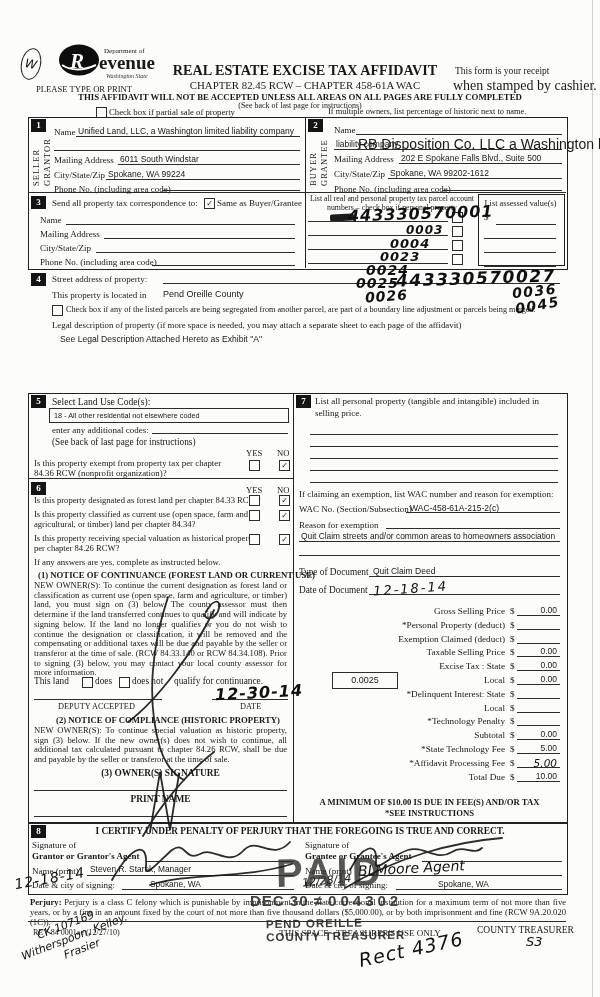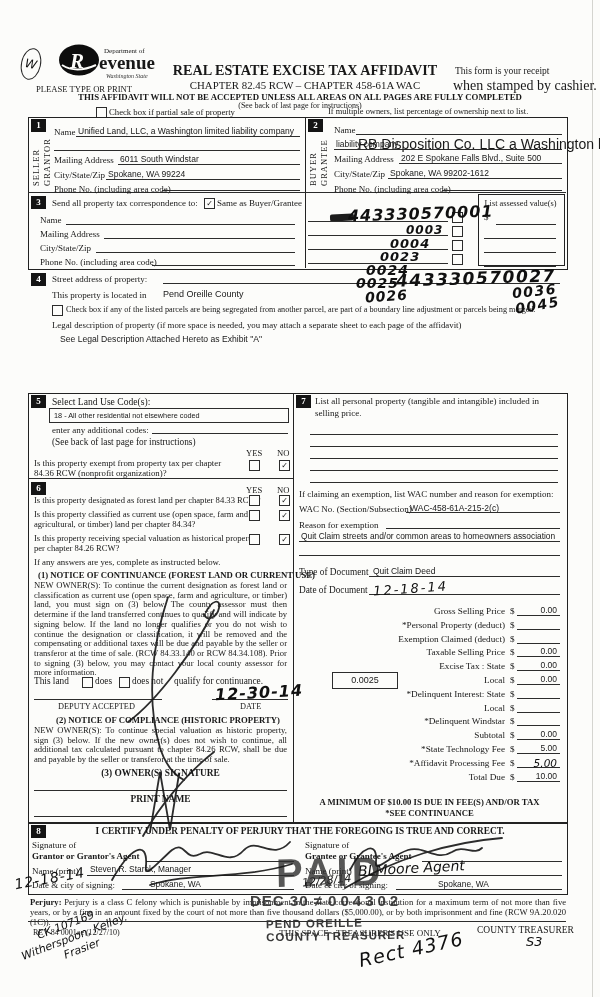--- a/index.html
+++ b/index.html
@@ -46,21 +46,21 @@
   <div class="lbl" style="left:36px;top:84px;font-size:8.6px;">PLEASE TYPE OR PRINT</div>
 
   <div class="a c b" style="left:150px;top:62px;width:310px;font-size:14.2px;">REAL ESTATE EXCISE TAX AFFIDAVIT</div>
   <div class="a c" style="left:150px;top:79px;width:310px;font-size:10.8px;">CHAPTER 82.45 RCW – CHAPTER 458-61A WAC</div>
   <div class="lbl" style="left:455px;top:66px;font-size:9.5px;">This form is your receipt</div>
   <div class="lbl" style="left:453px;top:78px;font-size:14px;">when stamped by cashier.</div>
   <div class="a c b" style="left:0;top:92px;width:600px;font-size:8.8px;">THIS AFFIDAVIT WILL NOT BE ACCEPTED UNLESS ALL AREAS ON ALL PAGES ARE FULLY COMPLETED</div>
   <div class="a c" style="left:0;top:101px;width:600px;font-size:8px;">(See back of last page for instructions)</div>
   <span class="cb" style="left:96px;top:107px;"></span>
   <div class="lbl" style="left:109px;top:107px;font-size:8.7px;">Check box if partial sale of property</div>
-  <div class="lbl" style="left:328px;top:107px;font-size:8.4px;">If multiple owners, list percentage of ownership next to list.</div>
+  <div class="lbl" style="left:328px;top:107px;font-size:8.4px;">If multiple owners, list percentage of historic next to name.</div>
 
   <div class="box" style="left:28px;top:117px;width:538px;height:151px;"></div>
   <div class="lnv" style="left:305px;top:117px;height:151px;"></div>
   <div class="ln" style="left:28px;top:192px;width:538px;border-bottom-width:1.5px;"></div>
 
   <div class="num" style="left:31px;top:119px;">1</div>
   <div class="vlab" style="left:31px;top:134px;height:52px;">SELLER
 GRANTOR</div>
   <div class="lbl" style="left:54px;top:127px;">Name</div>
   <div class="lbl s" style="left:78px;top:126px;font-size:8.5px;">Unified Land, LLC, a Washington limited liability company</div>
@@ -98,20 +98,24 @@
   <div class="lbl" style="left:217px;top:198px;">Same as Buyer/Grantee</div>
   <div class="lbl" style="left:40px;top:215px;">Name</div>
   <div class="ln" style="left:66px;top:224px;width:229px;"></div>
   <div class="lbl" style="left:40px;top:229px;">Mailing Address</div>
   <div class="ln" style="left:104px;top:238px;width:191px;"></div>
   <div class="lbl" style="left:40px;top:243px;">City/State/Zip</div>
   <div class="ln" style="left:96px;top:252px;width:199px;"></div>
   <div class="lbl" style="left:40px;top:257px;">Phone No. (including area code)</div>
   <div class="ln" style="left:152px;top:265px;width:143px;"></div>
 
+  <div class="a c" style="left:308px;top:195px;width:168px;font-size:7.8px;line-height:8.8px;">
+    <span>List all real and personal property tax parcel account</span><br>
+    <span>numbers – check box if personal property</span>
+  </div>
   <div class="box" style="left:478px;top:194px;width:85px;height:70px;border-width:1px;"></div>
   <div class="a c" style="left:479px;top:199px;width:83px;font-size:8.3px;">List assessed value(s)</div>
   <div class="lbl" style="left:484px;top:212px;">$</div>
 
   <div class="a" style="left:330px;top:214px;width:24px;height:7px;background:#1c1c1c;transform:rotate(-3deg);border-radius:2px;"></div>
 
   <div class="num" style="left:31px;top:273px;">4</div>
   <div class="lbl" style="left:52px;top:274px;">Street address of property:</div>
   <div class="ln" style="left:163px;top:283px;width:397px;"></div>
   <div class="lbl" style="left:52px;top:290px;">This property is located in</div>
@@ -190,21 +194,21 @@
   <div class="lbl s" style="left:373px;top:566px;font-size:8.5px;">Quit Claim Deed</div>
   <div class="ln" style="left:369px;top:576px;width:191px;"></div>
   <div class="lbl" style="left:299px;top:585px;font-size:9.3px;">Date of Document</div>
   <div class="ln" style="left:369px;top:594px;width:191px;"></div>
   <div class="hw" style="position:absolute;left:373px;top:581px;font-size:13px;transform:rotate(-4deg);letter-spacing:2px;">12-18-14</div>
 
   <div class="a" style="left:332px;top:672px;width:64px;height:15px;border:1px solid #2c2c2c;">
     <span class="s c" style="position:absolute;left:0;top:2px;width:100%;font-size:9px;">0.0025</span>
   </div>
   <div class="a c b" style="left:293px;top:797px;width:273px;font-size:8.7px;">A MINIMUM OF $10.00 IS DUE IN FEE(S) AND/OR TAX</div>
-  <div class="a c b" style="left:293px;top:808px;width:273px;font-size:8.7px;">*SEE CONTINUANCE</div>
+  <div class="a c b" style="left:293px;top:808px;width:273px;font-size:8.7px;">*SEE INSTRUCTIONS</div>
 
   <div class="box" style="left:28px;top:822px;width:538px;height:71px;"></div>
   <div class="num" style="left:31px;top:825px;">8</div>
   <div class="a c b" style="left:60px;top:826px;width:480px;font-size:9.3px;">I CERTIFY UNDER PENALTY OF PERJURY THAT THE FOREGOING IS TRUE AND CORRECT.</div>
   <div class="lbl" style="left:32px;top:840px;">Signature of</div>
   <div class="lbl b" style="left:32px;top:851px;">Grantor or Grantor's Agent</div>
   <div class="ln" style="left:146px;top:861px;width:148px;"></div>
   <div class="lbl" style="left:32px;top:866px;">Name (print)</div>
   <div class="lbl s" style="left:90px;top:864px;font-size:8.4px;">Steven R. Starek, Manager</div>
   <div class="ln" style="left:87px;top:875px;width:207px;"></div>
@@ -317,21 +321,21 @@
     <div class="lbl" style="left:290px;top:675px;width:215px;text-align:right;font-size:9.2px;">Local</div>
     <div class="lbl" style="left:510px;top:675px;font-size:9.2px;">$</div>
     <div class="ln" style="left:517px;top:684px;width:43px;"></div>
     <div class="a s" style="left:495px;top:674px;width:62px;text-align:right;font-size:8.5px;">0.00</div>
     <div class="lbl" style="left:290px;top:688.8px;width:215px;text-align:right;font-size:9.2px;">*Delinquent Interest: State</div>
     <div class="lbl" style="left:510px;top:688.8px;font-size:9.2px;">$</div>
     <div class="ln" style="left:517px;top:697.8px;width:43px;"></div>
     <div class="lbl" style="left:290px;top:702.6px;width:215px;text-align:right;font-size:9.2px;">Local</div>
     <div class="lbl" style="left:510px;top:702.6px;font-size:9.2px;">$</div>
     <div class="ln" style="left:517px;top:711.6px;width:43px;"></div>
-    <div class="lbl" style="left:290px;top:716.4px;width:215px;text-align:right;font-size:9.2px;">*Delinquent Windstar</div>
+    <div class="lbl" style="left:290px;top:716.4px;width:215px;text-align:right;font-size:9.2px;">*Technology Penalty</div>
     <div class="lbl" style="left:510px;top:716.4px;font-size:9.2px;">$</div>
     <div class="ln" style="left:517px;top:725.4px;width:43px;"></div>
     <div class="lbl" style="left:290px;top:730.2px;width:215px;text-align:right;font-size:9.2px;">Subtotal</div>
     <div class="lbl" style="left:510px;top:730.2px;font-size:9.2px;">$</div>
     <div class="ln" style="left:517px;top:739.2px;width:43px;"></div>
     <div class="a s" style="left:495px;top:729.2px;width:62px;text-align:right;font-size:8.5px;">0.00</div>
     <div class="lbl" style="left:290px;top:744px;width:215px;text-align:right;font-size:9.2px;">*State Technology Fee</div>
     <div class="lbl" style="left:510px;top:744px;font-size:9.2px;">$</div>
     <div class="ln" style="left:517px;top:753px;width:43px;"></div>
     <div class="a s" style="left:495px;top:743px;width:62px;text-align:right;font-size:8.5px;">5.00</div>

